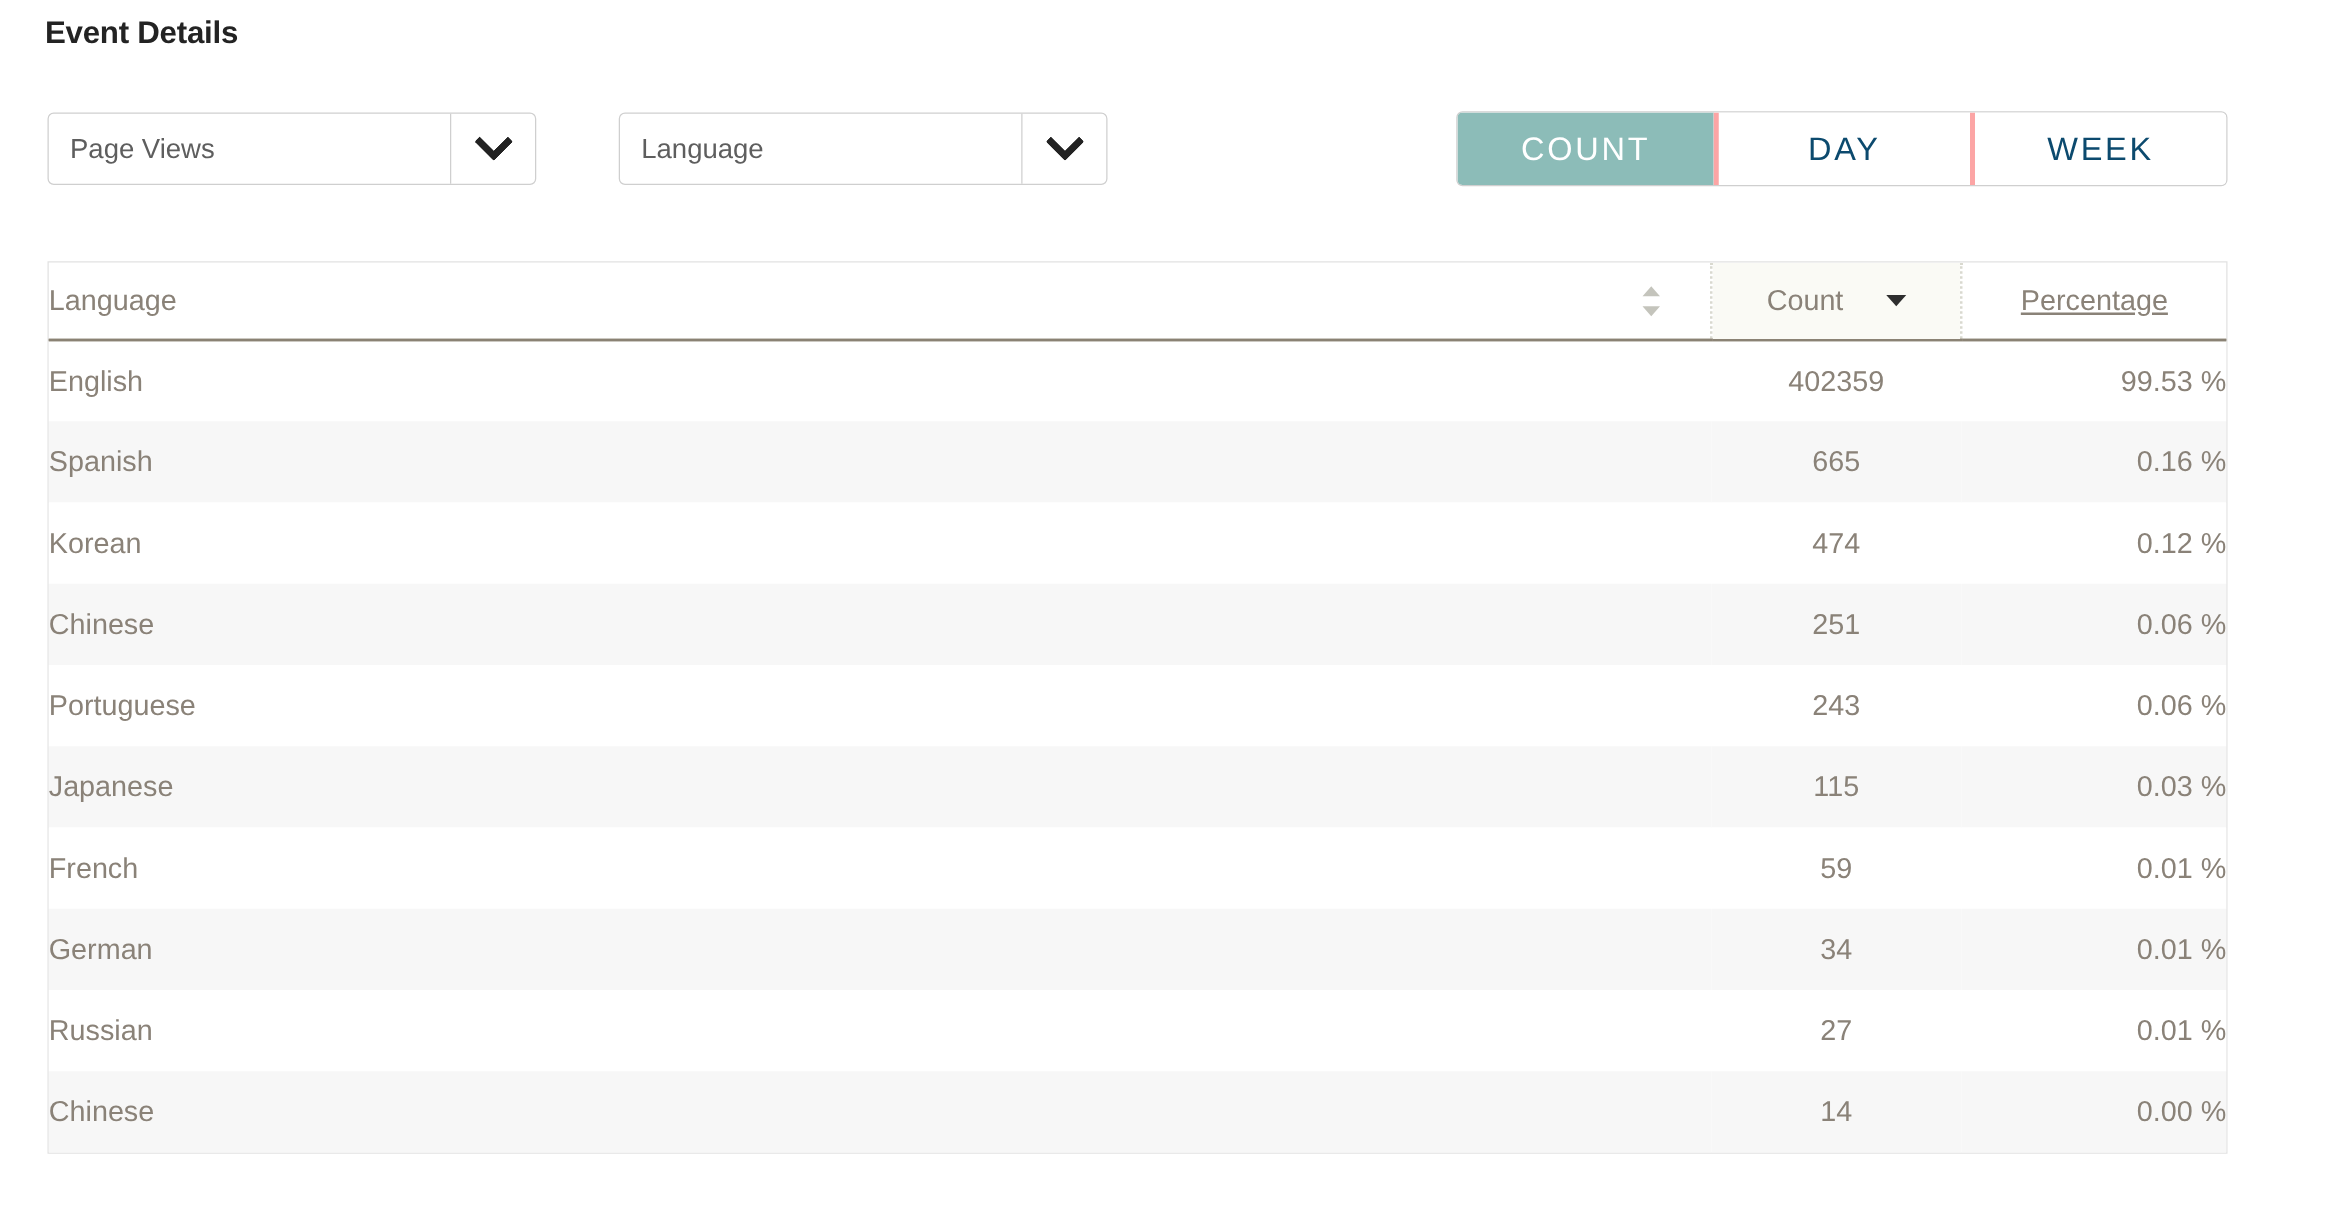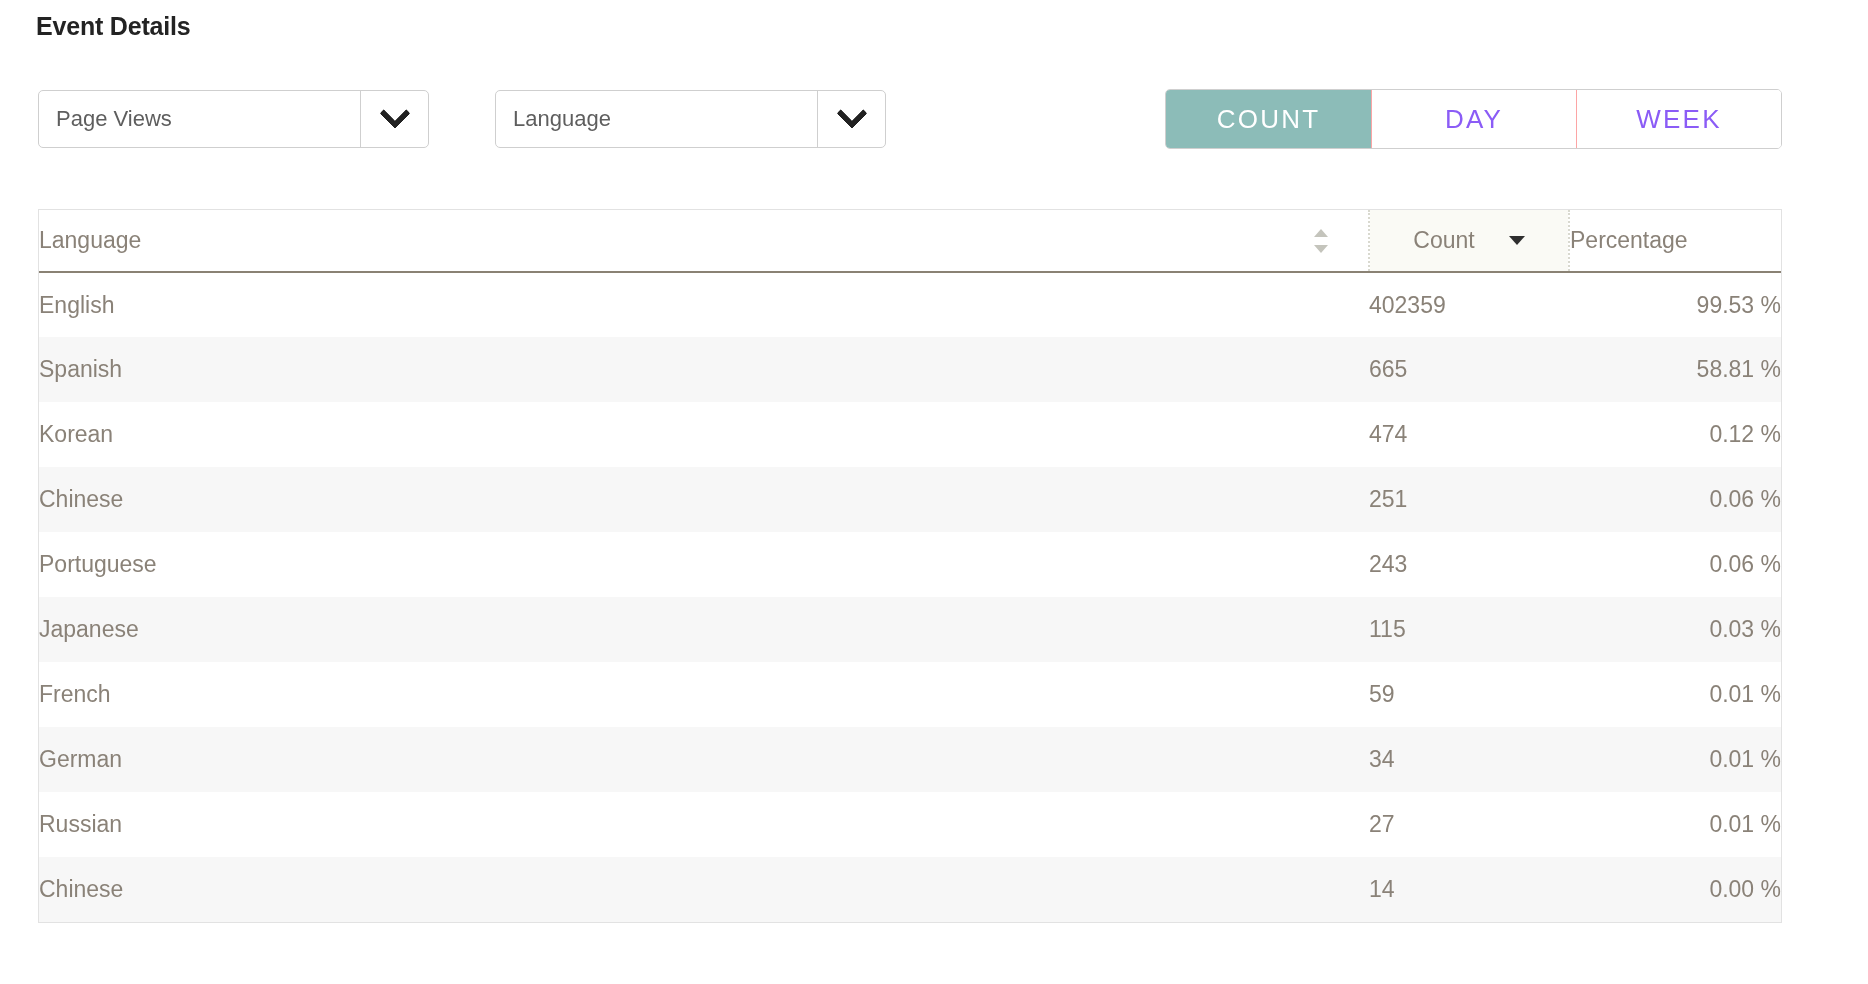--- a/index.html
+++ b/index.html
@@ -79,23 +79,23 @@
     overflow: hidden;
     background: #fff;
   }
   .toggle-btn {
     width: 205px;
     display: flex;
     align-items: center;
     justify-content: center;
     font-size: 26px;
     letter-spacing: 2.2px;
-    color: #8b5cf6;
+    color: #0c4a6e;
     background: #ffffff;
-    border-left: 1px solid #fca5a5;
+    border-left: 4px solid #fca5a5;
   }
   .toggle-btn:first-child { border-left: none; }
   .toggle-btn.active {
     background: #8cbcb8;
     color: #ffffff;
   }
 
   
   .table-wrap {
     position: absolute;
@@ -129,22 +129,23 @@
     position: relative;
   }
   th.col-count {
     background: #fafaf5;
     border-left: 2px dotted #d9d9cf;
     border-right: 2px dotted #d9d9cf;
     text-align: center;
     position: relative;
   }
   th.col-pct {
-    text-align: left;
+    text-align: center;
     padding-right: 34px;
+    text-decoration: underline;
   }
 
   .sort-updown {
     position: absolute;
     right: 40px; top: 50%;
     transform: translateY(-50%);
     width: 14px; height: 26px;
   }
   .sort-updown i {
     position: absolute; left: 0;
@@ -172,21 +173,21 @@
   tbody tr { height: 65px; }
   tbody tr:nth-child(even) { background: #f7f7f7; }
   tbody tr:nth-child(odd)  { background: #ffffff; }
   tbody td {
     font-size: 23px;
     color: #8a8278;
     vertical-align: middle;
     margin-top: 16px;
   }
   td.c-language { text-align: left;  padding-left: 18px; }
-  td.c-count    { text-align: left; padding-right: 17px; }
+  td.c-count    { text-align: center; padding-right: 17px; }
   td.c-pct      { text-align: right; padding-right: 34px; }
 </style>
 </head>
 <body>
 
 <div class="page">
 
   <div class="page-title">Event Details</div>
 
   <div class="controls-row">
@@ -242,21 +243,21 @@
       </thead>
       <tbody id="table-body">
           <tr>
             <td class="c-language">English</td>
             <td class="c-count">402359</td>
             <td class="c-pct">99.53 %</td>
           </tr>
           <tr>
             <td class="c-language">Spanish</td>
             <td class="c-count">665</td>
-            <td class="c-pct">58.81 %</td>
+            <td class="c-pct">0.16 %</td>
           </tr>
           <tr>
             <td class="c-language">Korean</td>
             <td class="c-count">474</td>
             <td class="c-pct">0.12 %</td>
           </tr>
           <tr>
             <td class="c-language">Chinese</td>
             <td class="c-count">251</td>
             <td class="c-pct">0.06 %</td>

